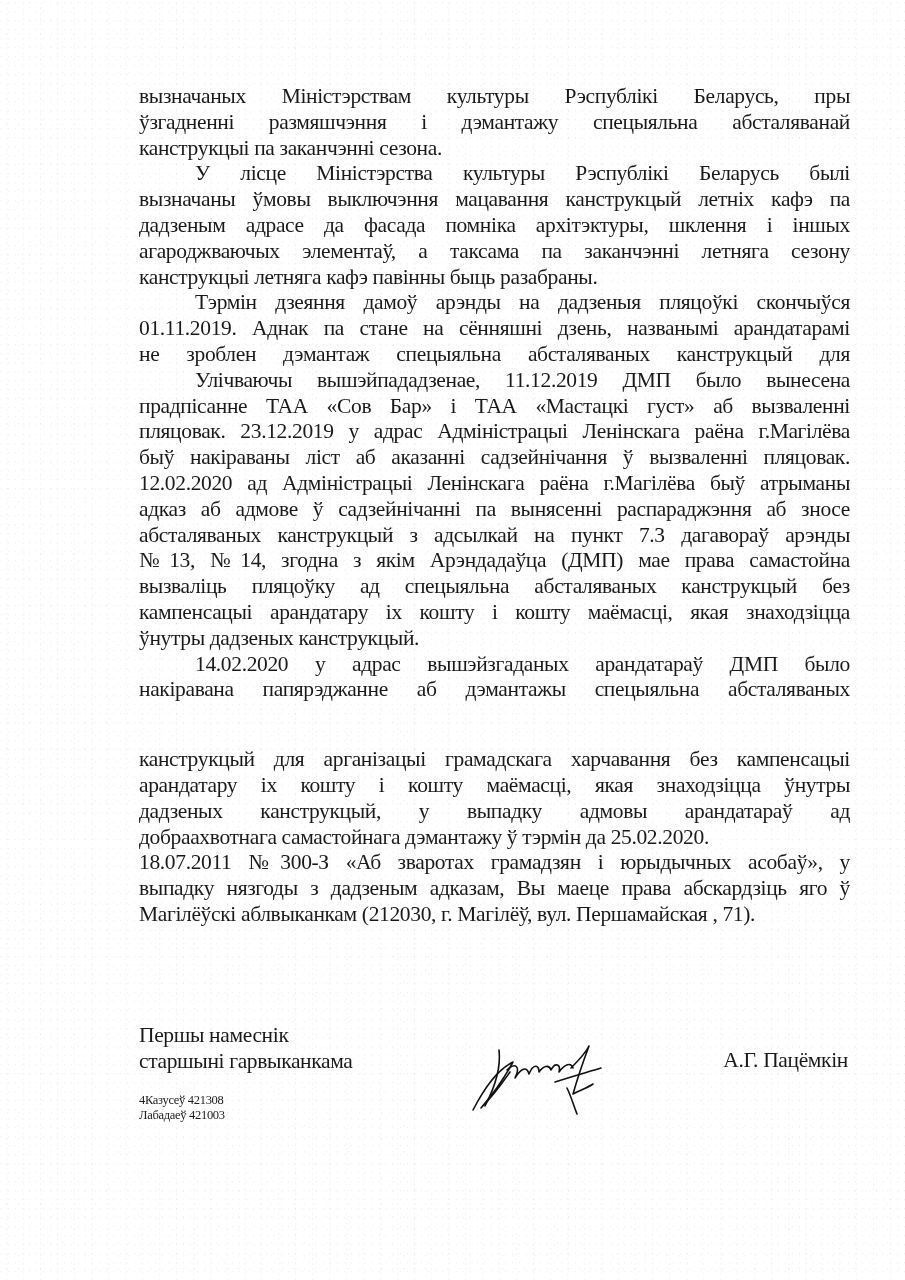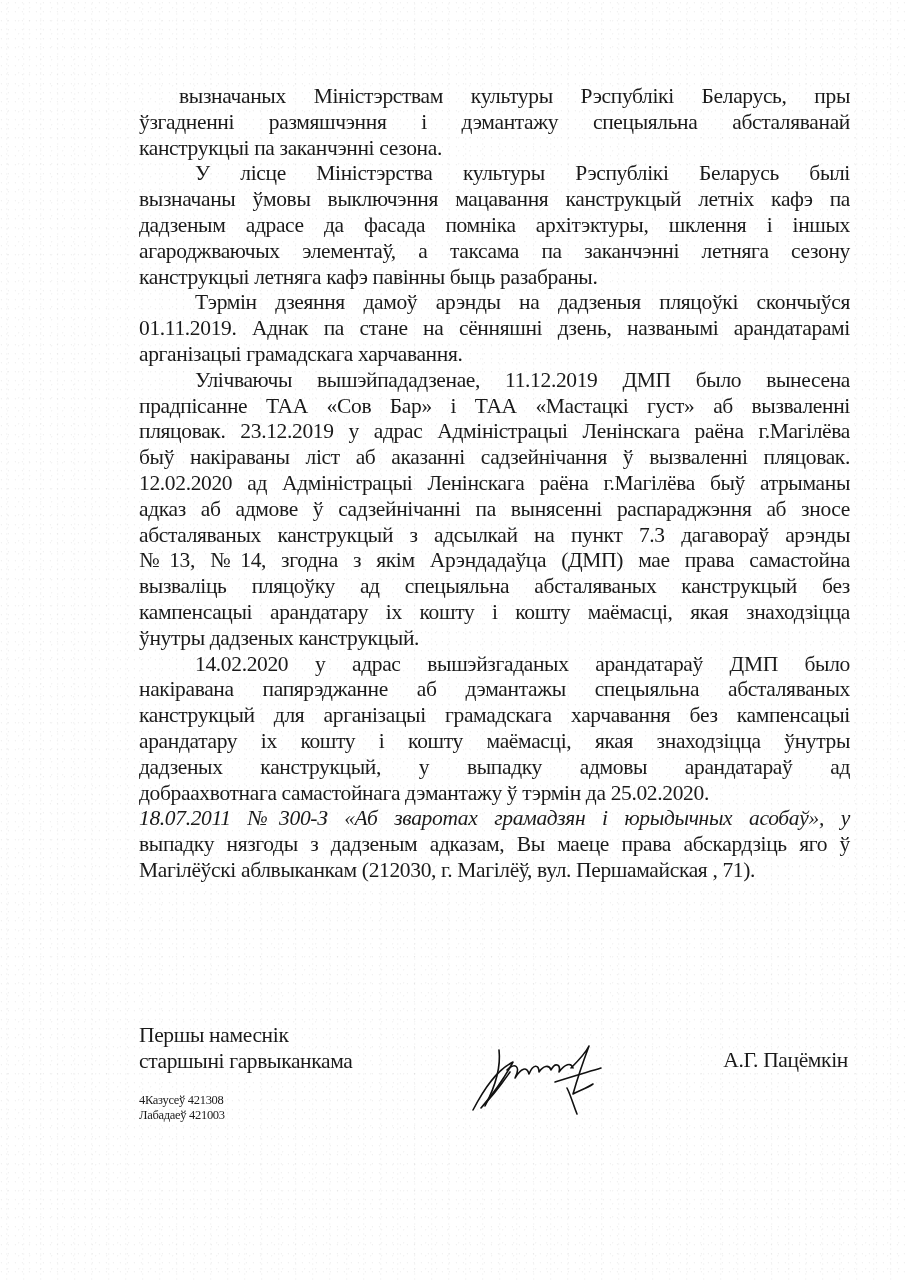--- a/index.html
+++ b/index.html
@@ -29,59 +29,59 @@
     .executors { position: absolute; left: 139px; top: 1093px; font-size: 12.5px; line-height: 15px; letter-spacing: -0.3px; }
     .signature { position: absolute; left: 455px; top: 1032px; width: 150px; height: 95px; }
   </style>
 </head>
 <body>
 
 <div class="noise"></div>
 
 <div class="body-text" id="body-text">
     <p class="para">
-      <span class="ln" style="white-space: normal; margin-left: 40px;">вызначаных Міністэрствам культуры Рэспублікі Беларусь, пры</span>
+      <span class="ln" style="white-space: normal;">вызначаных Міністэрствам культуры Рэспублікі Беларусь, пры</span>
       <span class="ln" style="white-space: normal;">ўзгадненні размяшчэння і дэмантажу спецыяльна абсталяванай</span>
       <span class="ln last">канструкцыі па заканчэнні сезона.</span>
     </p>
     <p class="para">
       <span class="ln indent" style="white-space: normal;">У лісце Міністэрства культуры Рэспублікі Беларусь былі</span>
       <span class="ln" style="white-space: normal;">вызначаны ўмовы выключэння мацавання канструкцый летніх кафэ па</span>
       <span class="ln" style="white-space: normal;">дадзеным адрасе да фасада помніка архітэктуры, шклення і іншых</span>
       <span class="ln" style="white-space: normal;">агароджваючых элементаў, а таксама па заканчэнні летняга сезону</span>
       <span class="ln last">канструкцыі летняга кафэ павінны быць разабраны.</span>
     </p>
     <p class="para">
       <span class="ln indent" style="white-space: normal;">Тэрмін дзеяння дамоў арэнды на дадзеныя пляцоўкі скончыўся</span>
       <span class="ln" style="white-space: normal;">01.11.2019. Аднак па стане на сённяшні дзень, названымі арандатарамі</span>
-      <span class="ln last">арганізацыі грамадскага харчавання.</span>
+      <span class="ln" style="white-space: normal;">не зроблен дэмантаж спецыяльна абсталяваных канструкцый для</span>
     </p>
     <p class="para">
       <span class="ln indent" style="white-space: normal;">Улічваючы вышэйпададзенае, 11.12.2019 ДМП было вынесена</span>
       <span class="ln" style="white-space: normal;">прадпісанне ТАА «Сов Бар» і ТАА «Мастацкі густ» аб вызваленні</span>
       <span class="ln" style="white-space: normal;">пляцовак. 23.12.2019 у адрас Адміністрацыі Ленінскага раёна г.Магілёва</span>
       <span class="ln" style="white-space: normal;">быў накіраваны ліст аб аказанні садзейнічання ў вызваленні пляцовак.</span>
       <span class="ln" style="white-space: normal;">12.02.2020 ад Адміністрацыі Ленінскага раёна г.Магілёва быў атрыманы</span>
       <span class="ln" style="white-space: normal;">адказ аб адмове ў садзейнічанні па вынясенні распараджэння аб зносе</span>
       <span class="ln" style="white-space: normal;">абсталяваных канструкцый з адсылкай на пункт 7.3 дагавораў арэнды</span>
       <span class="ln" style="white-space: normal;">№13, №14, згодна з якім Арэндадаўца (ДМП) мае права самастойна</span>
       <span class="ln" style="white-space: normal;">вызваліць пляцоўку ад спецыяльна абсталяваных канструкцый без</span>
       <span class="ln" style="white-space: normal;">кампенсацыі арандатару іх кошту і кошту маёмасці, якая знаходзіцца</span>
       <span class="ln last">ўнутры дадзеных канструкцый.</span>
     </p>
     <p class="para">
       <span class="ln indent" style="white-space: normal;">14.02.2020 у адрас вышэйзгаданых арандатараў ДМП было</span>
       <span class="ln" style="white-space: normal;">накіравана папярэджанне аб дэмантажы спецыяльна абсталяваных</span>
-      <span class="ln" style="white-space: normal;">канструкцый для арганізацыі грамадскага харчавання без кампенсацыі</span>
+      <span class="ln" style="white-space: normal; margin-top: 44px;">канструкцый для арганізацыі грамадскага харчавання без кампенсацыі</span>
       <span class="ln" style="white-space: normal;">арандатару іх кошту і кошту маёмасці, якая знаходзіцца ўнутры</span>
       <span class="ln" style="white-space: normal;">дадзеных канструкцый, у выпадку адмовы арандатараў ад</span>
       <span class="ln last">добраахвотнага самастойнага дэмантажу ў тэрмін да 25.02.2020.</span>
     </p>
     <p class="para">
-      <span class="ln" style="white-space: normal; font-style: italic;">18.07.2011 №300-З «Аб зваротах грамадзян і юрыдычных асобаў», у</span>
+      <span class="ln" style="white-space: normal;">18.07.2011 №300-З «Аб зваротах грамадзян і юрыдычных асобаў», у</span>
       <span class="ln" style="white-space: normal;">выпадку нязгоды з дадзеным адказам, Вы маеце права абскардзіць яго ў</span>
       <span class="ln last">Магілёўскі аблвыканкам (212030, г. Магілёў, вул. Першамайская , 71).</span>
     </p>
   </div>
 
 <div class="sig-block">
   <div>Першы намеснік</div>
   <div>старшыні гарвыканкама</div>
 </div>
 

